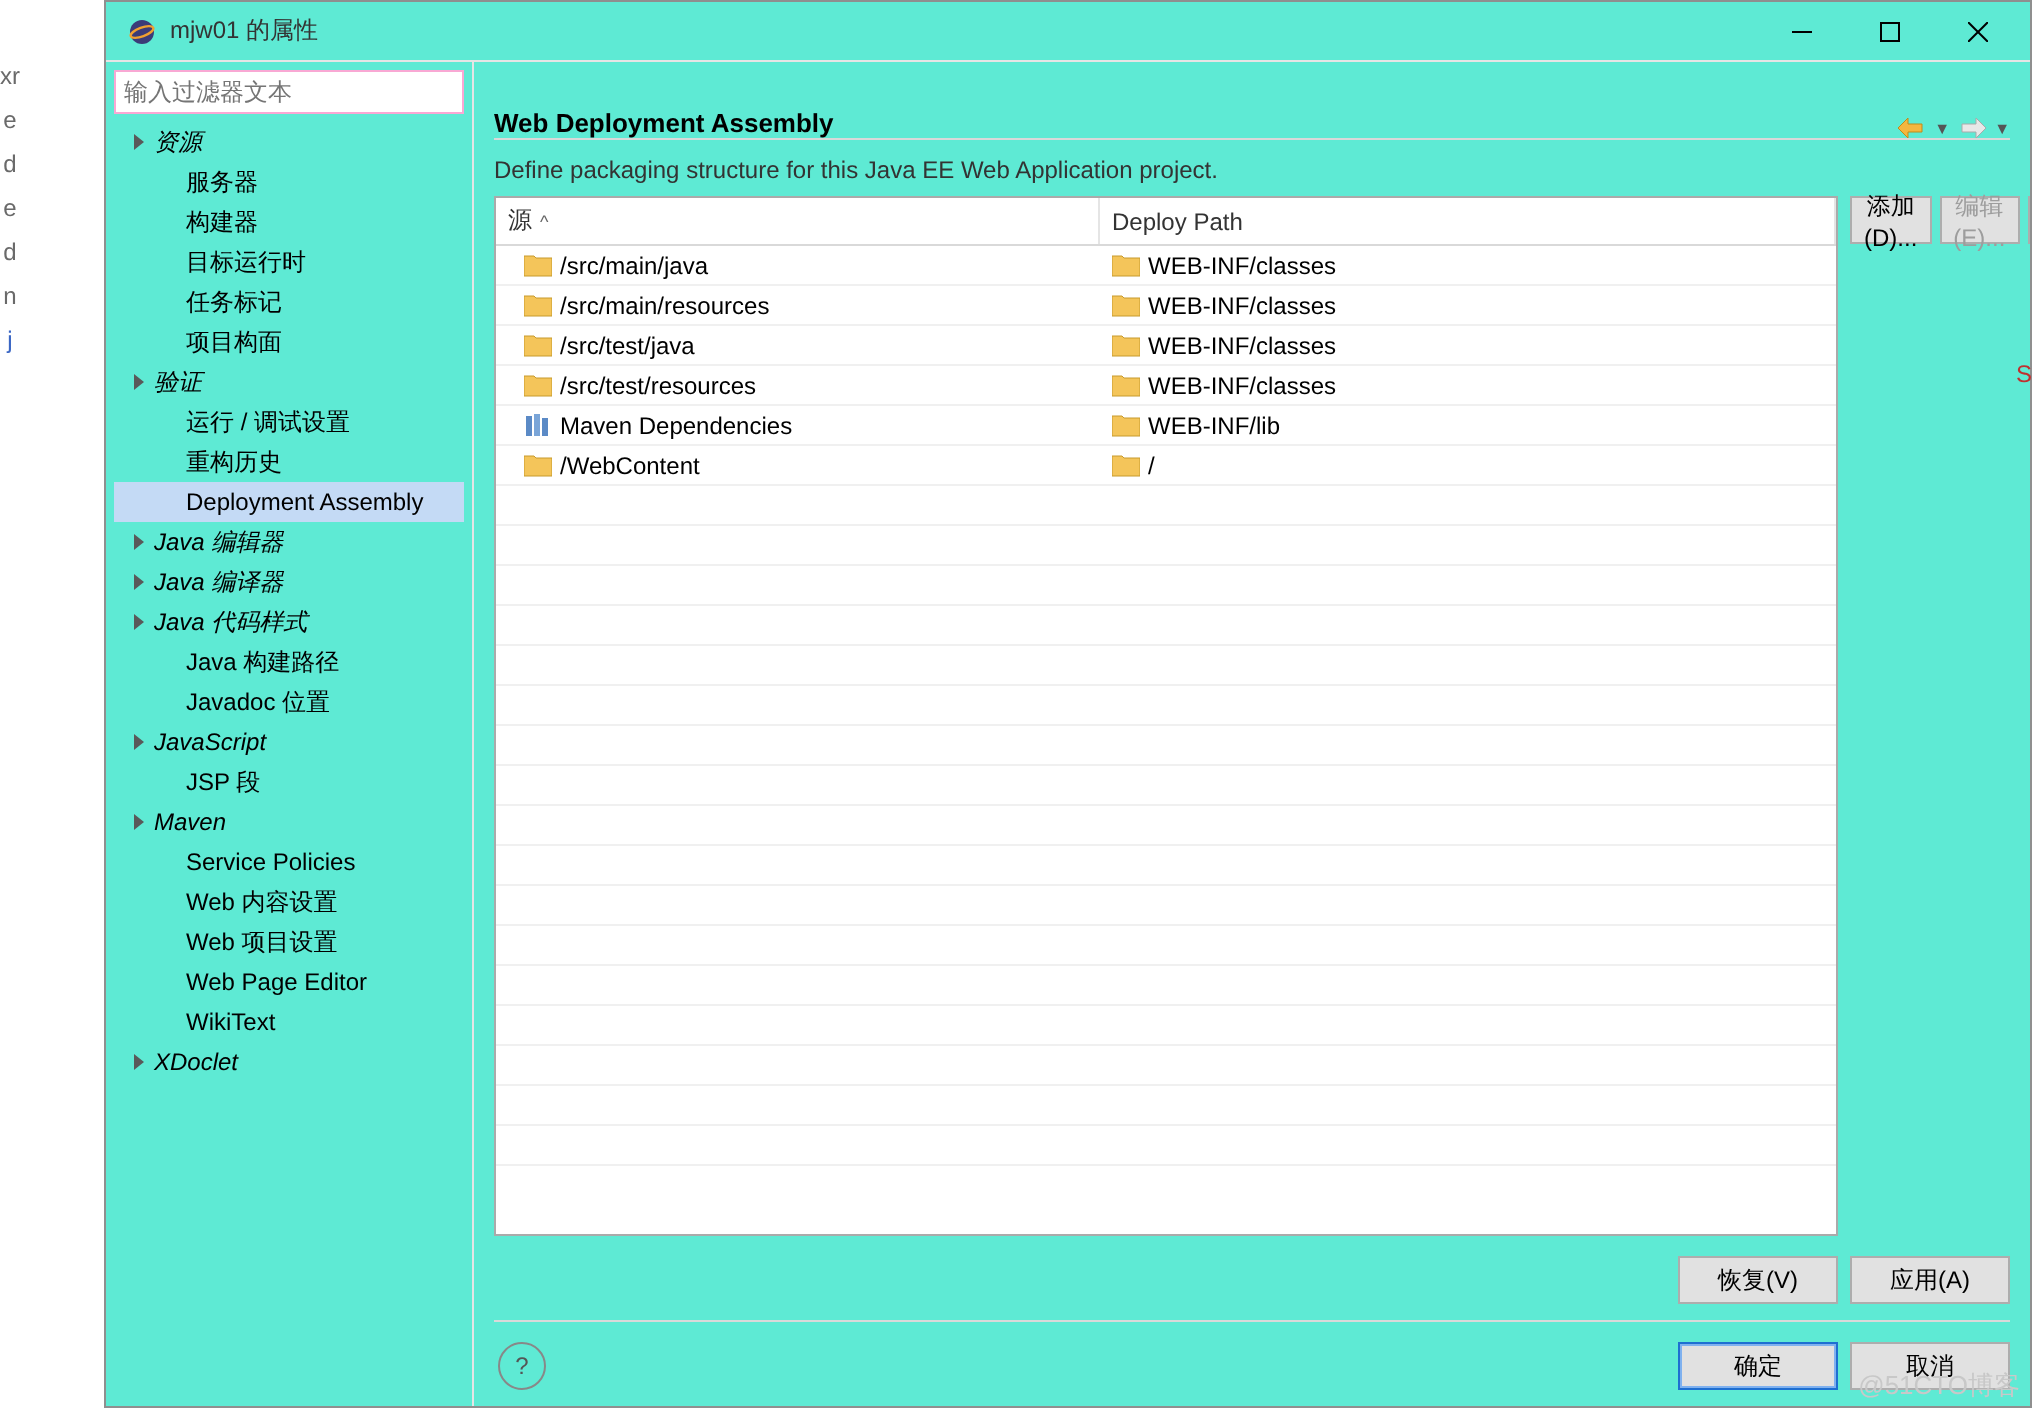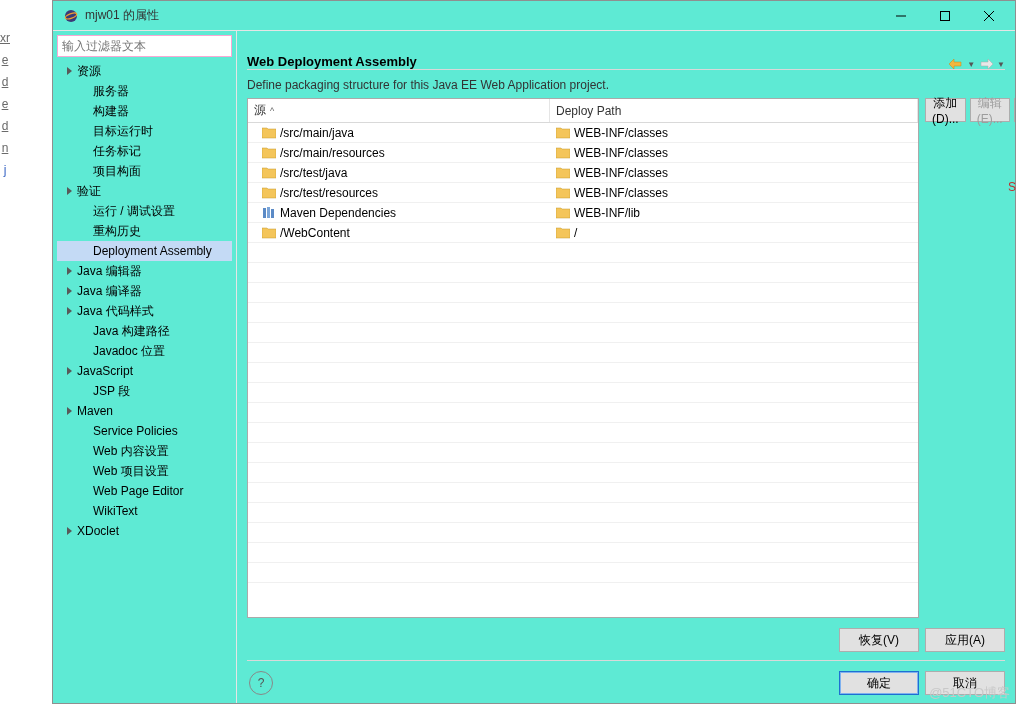--- a/index.html
+++ b/index.html
@@ -1,37 +1,37 @@
 <!DOCTYPE html>
 <html><head>
 <meta charset="utf-8">
 <style>
 * { box-sizing: border-box; margin: 0; padding: 0; font-family: "Microsoft YaHei", "Segoe UI", sans-serif; font-size: 12px; }
 body { background: #fff; width: 1016px; height: 704px; overflow: hidden; position: relative; }
 
 .gutter { position: absolute; left: 0; top: 0; width: 10px; height: 100%; line-height: 16px; font-size: 11px; color: #6a6a6a; }
-.gutter span { display: block; text-align: center; text-decoration: underline; }
+.gutter span { display: block; text-align: center; }
 
 .window { position: absolute; left: 12px; top: 0; right: 0; bottom: 0; border: 1px solid #8f8f8f; background: #5eead4; display: flex; flex-direction: column; margin-left: 40px; }
 
 .titlebar { height: 30px; display: flex; align-items: center; padding: 0 4px 0 10px; border-bottom: 1px solid #e5e5e5; }
 .titlebar .icon { width: 16px; height: 16px; margin-right: 6px; }
 .titlebar .title { flex: 1; color: #333; }
 .titlebar .winctl { width: 44px; height: 29px; display: flex; align-items: center; justify-content: center; }
 .titlebar .winctl svg { width: 10px; height: 10px; }
 
 .body { flex: 1; display: flex; overflow: hidden; }
 .sidebar { width: 184px; border-right: 1px solid #e5e5e5; padding: 4px; display: flex; flex-direction: column; }
 .filter { width: 100%; height: 22px; border: 1px solid #f9a8d4; padding: 2px 4px; margin-bottom: 2px; }
 .tree { flex: 1; overflow: auto; padding: 2px 0; }
 .tree-row { display: flex; align-items: center; height: 20px; padding-right: 4px; cursor: default; white-space: nowrap; }
 .tree-row .exp { width: 14px; height: 14px; display: flex; align-items: center; justify-content: center; color: #595959; }
 .tree-row .exp svg { width: 8px; height: 8px; }
 .tree-row.sel { background: #c4daf5; }
-.tree-row.d0 { padding-left: 6px; }
+.tree-row.d0 { padding-left: 6px; font-style: italic; }
 .tree-row.d1 { padding-left: 22px; }
 
 .main { flex: 1; display: flex; flex-direction: column; padding: 6px 10px 4px 10px; }
 .header { display: flex; align-items: flex-end; height: 32px; }
 .header h1 { font-size: 13px; font-weight: bold; flex: 1; }
 .nav-icons { display: flex; gap: 4px; }
 .nav-icons span { display: inline-flex; align-items: center; }
 
 .sep { height: 1px; background: #d9d9d9; margin-bottom: 8px; }
 .desc { color: #333; margin-bottom: 6px; }

